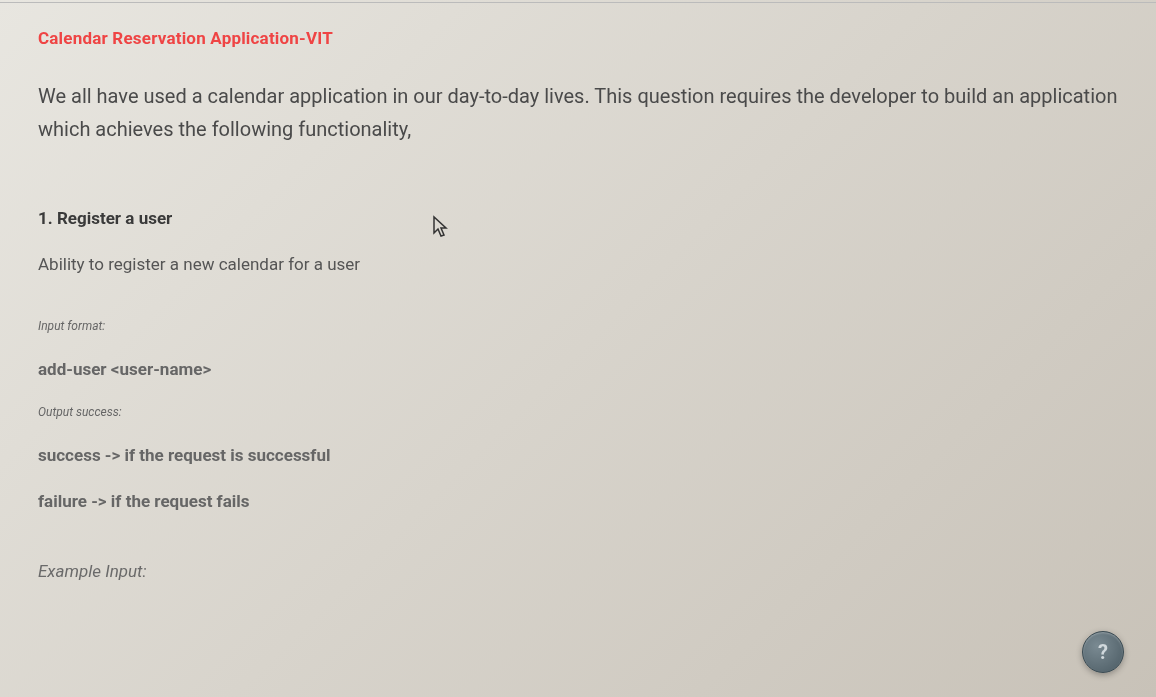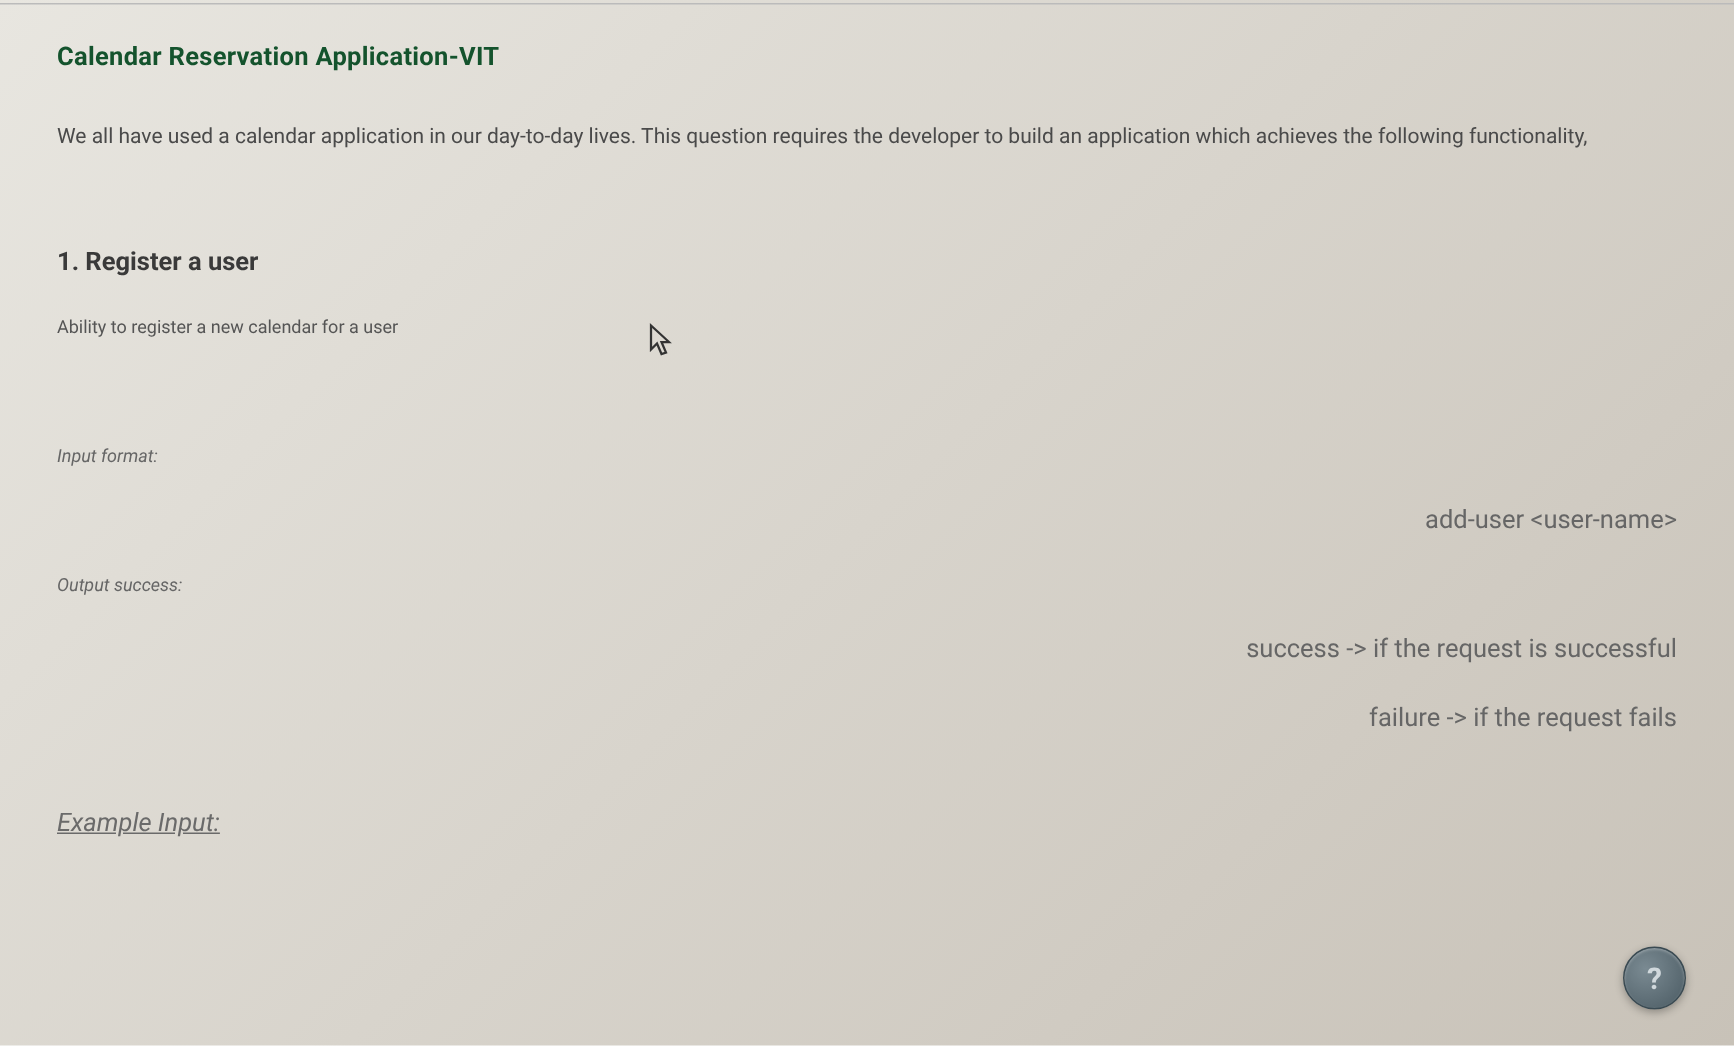--- a/index.html
+++ b/index.html
@@ -21,66 +21,64 @@
       position: absolute;
       top: 2px;
       left: 0;
       right: 0;
       height: 1px;
       background: #bbb;
     }
     .title {
       font-size: 17px;
       font-weight: 700;
-      color: #14532d;
+      color: #ef4444;
       margin-bottom: 32px;
       letter-spacing: 0.2px;
     }
     .intro {
-      font-size: 14px;
+      font-size: 20px;
       line-height: 1.65;
       color: #4a4a4a;
       margin-bottom: 62px;
       font-weight: 400;
       max-width: 1100px;
     }
     .section-heading {
       font-size: 17px;
       font-weight: 700;
       color: #3a3a3a;
       margin-bottom: 26px;
       margin-top: 44px;
     }
     .section-desc {
-      font-size: 12px;
+      font-size: 17px;
       color: #555;
-      margin-bottom: 72px;
+      margin-bottom: 45px;
       font-weight: 400;
     }
     .format-label {
       font-size: 12px;
       font-style: italic;
       color: #666;
       margin-bottom: 26px;
       font-weight: 400;
     }
     .format-content {
       font-size: 17px;
       color: #666;
       margin-bottom: 26px;
-      font-weight: 400;
-      text-align: right;
+      font-weight: 700;
     }
     .example-label {
       font-size: 17px;
       font-style: italic;
       color: #6a6a6a;
       margin-top: 50px;
       font-weight: 400;
-      text-decoration: underline;
     }
     .cursor {
       position: absolute;
       top: 215px;
       left: 432px;
       width: 18px;
       height: 24px;
       pointer-events: none;
     }
     .help-button {

